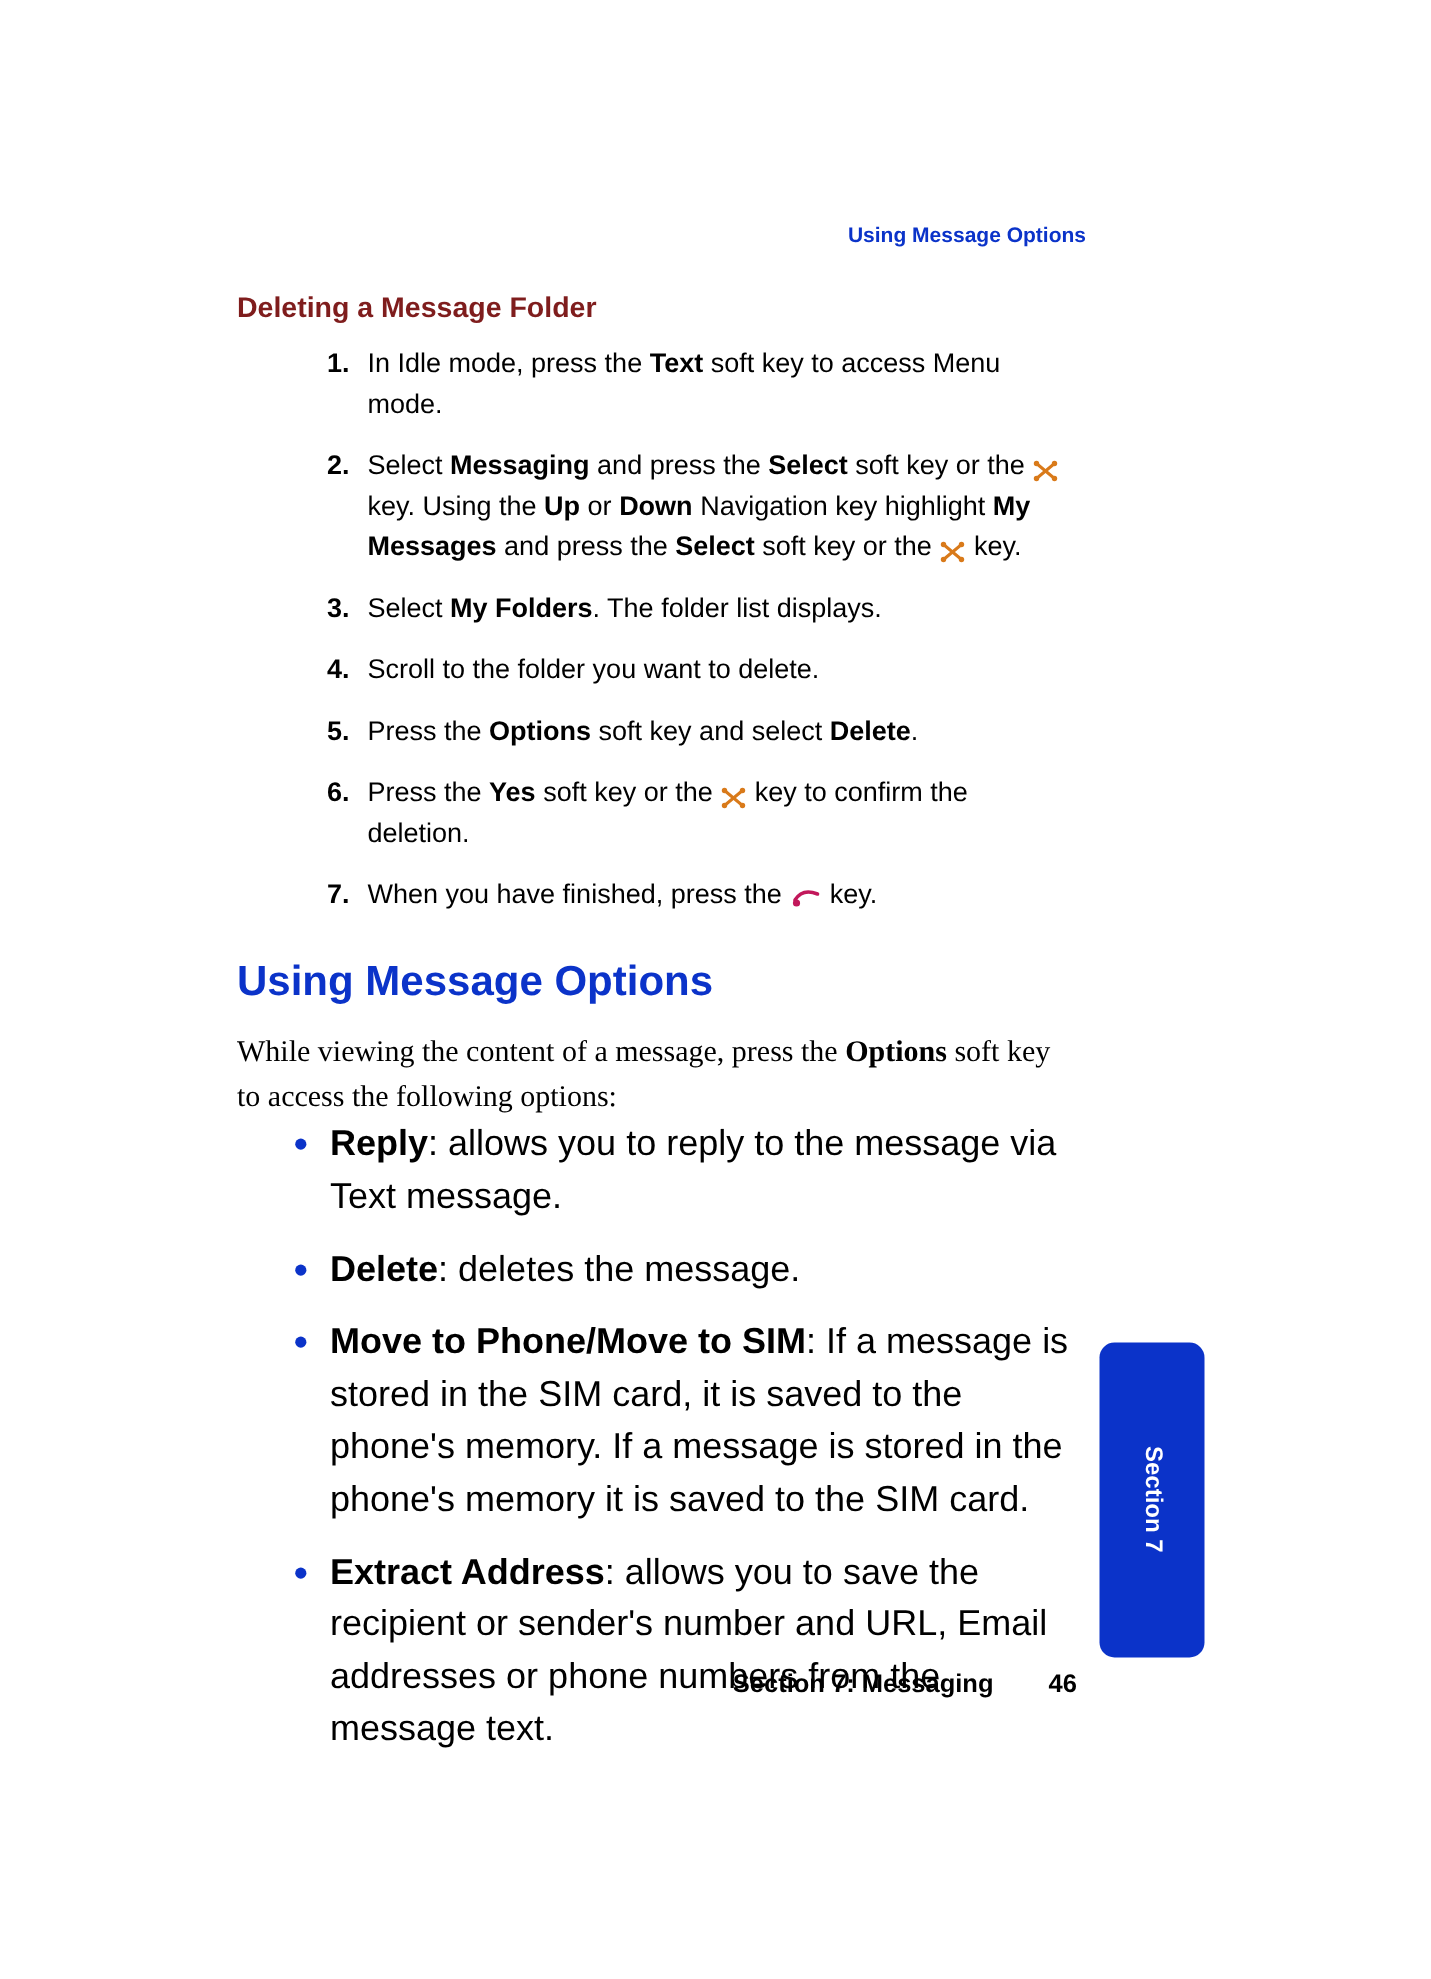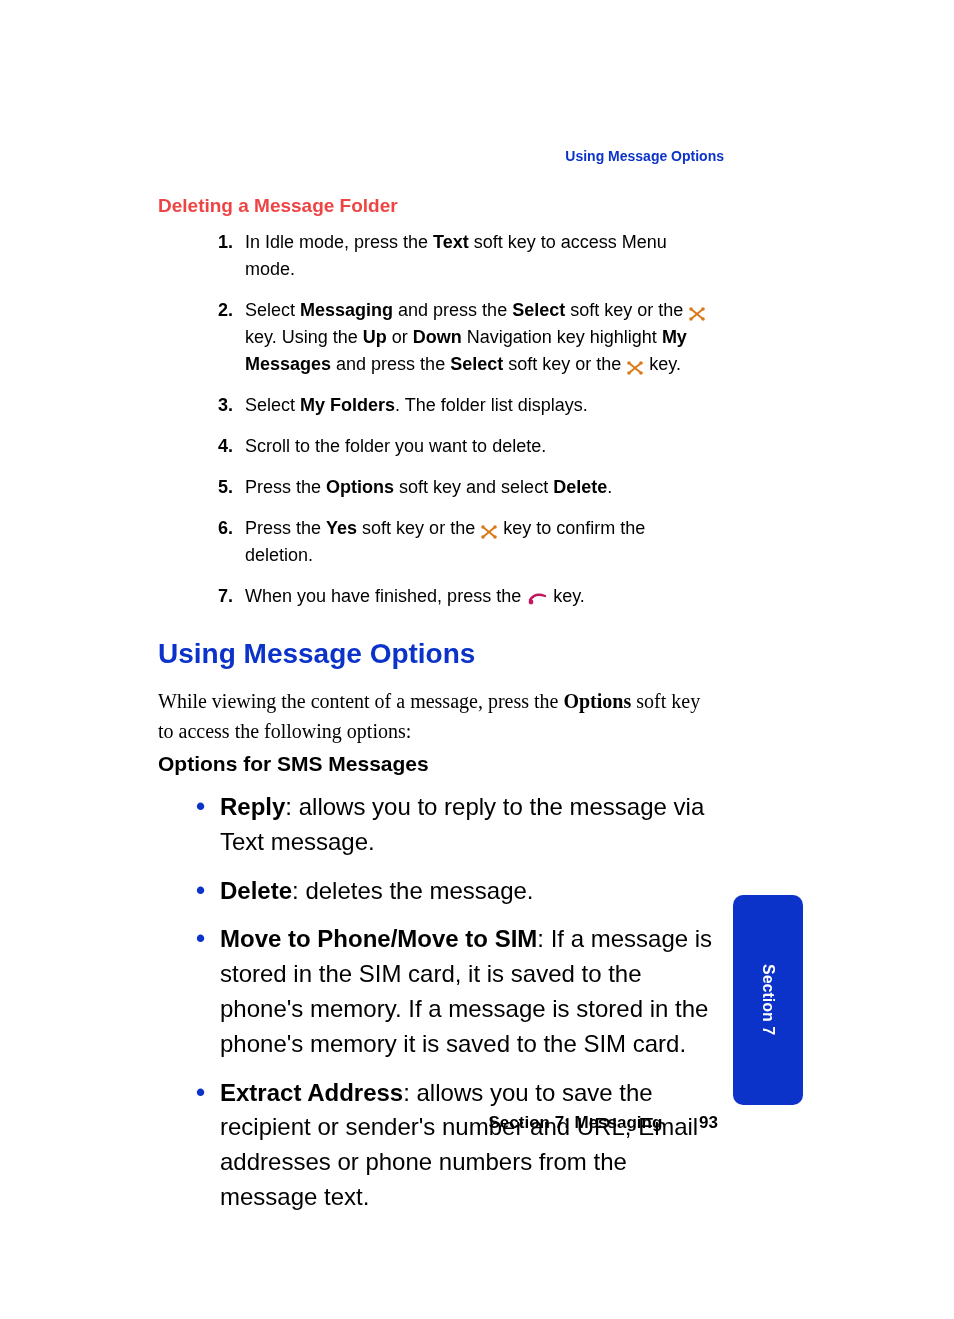--- a/index.html
+++ b/index.html
@@ -23,21 +23,21 @@
       font-weight: bold;
       color: #0b33c9;
     }
     .content {
       position: absolute;
       top: 195px;
       left: 158px;
       width: 560px;
     }
     .section-heading {
-      color: #ef4444;
+      color: #7f1d1d;
       font-size: 19px;
       font-weight: bold;
       margin-bottom: 12px;
     }
     .numbered-list {
       list-style: none;
       margin-left: 45px;
     }
     .numbered-list li {
       display: flex;
@@ -221,31 +221,30 @@
       </span>
     </li>
   </ol>
 
   <div class="h1-heading">Using Message Options</div>
 
   <p class="body-para">
     <span>While viewing the content of a message, press the </span><b style="font-family: Georgia, serif;">Options</b><span> soft key to access the following options:</span>
   </p>
 
-  <div class="sub-heading">Options for SMS Messages</div>
 
   <ul class="bullet-list">
     <li><b>Reply</b><span>: allows you to reply to the message via Text message.</span></li>
     <li><b>Delete</b><span>: deletes the message.</span></li>
     <li><b>Move to Phone/Move to SIM</b><span>: If a message is stored in the SIM card, it is saved to the phone's memory. If a message is stored in the phone's memory it is saved to the SIM card.</span></li>
     <li><b>Extract Address</b><span>: allows you to save the recipient or sender's number and URL, Email addresses or phone numbers from the message text.</span></li>
   </ul>
 
 </div>
 
 <div class="side-tab">
   <span class="side-tab-text">Section 7</span>
 </div>
 
 <div class="footer">
   <span>Section 7: Messaging</span>
-  <span class="pageno">93</span>
+  <span class="pageno">46</span>
 </div>
 
 </body></html>

